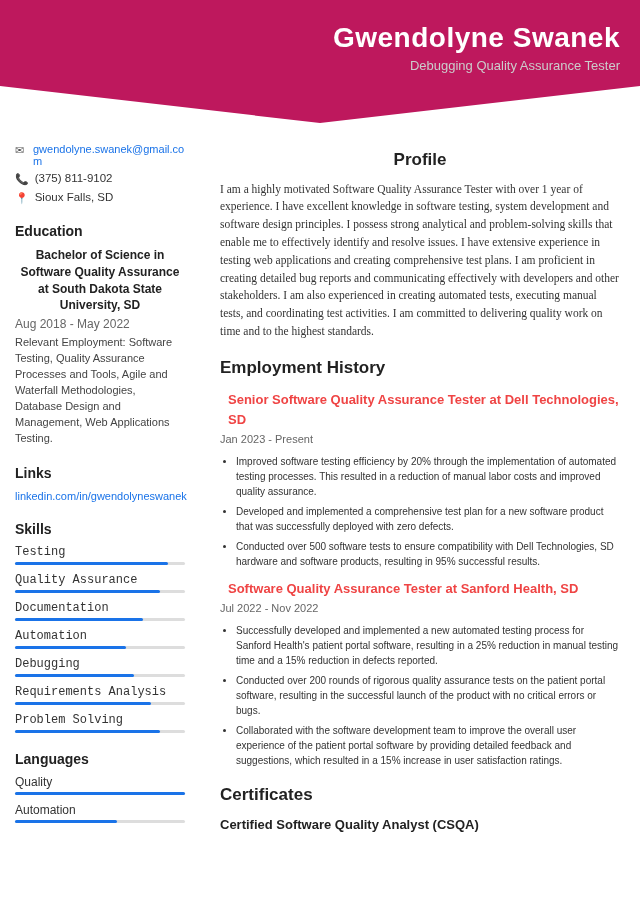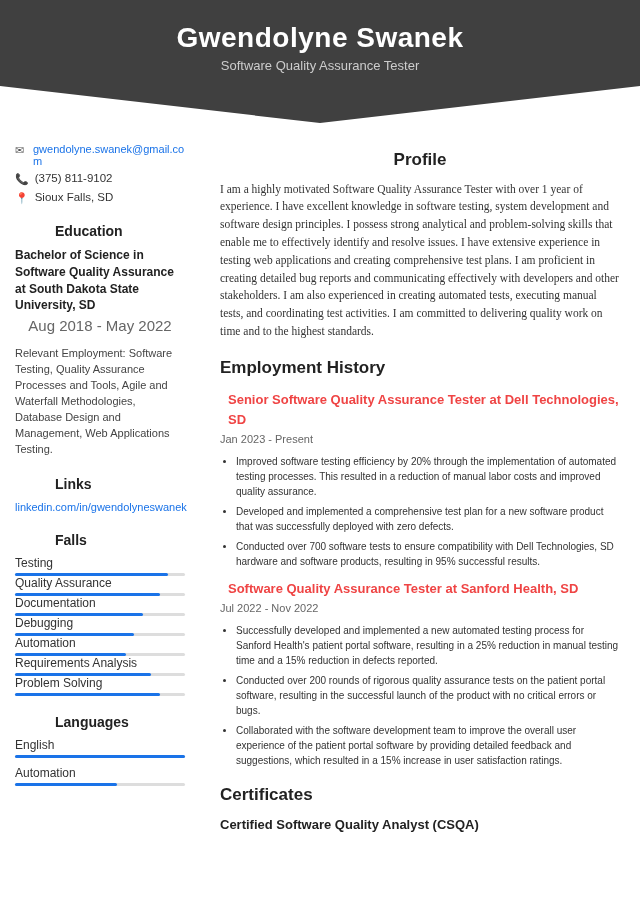--- a/index.html
+++ b/index.html
@@ -13,23 +13,23 @@
       align-items: flex-start;
     }
     .resume {
       width: 640px;
       background: white;
       display: flex;
       flex-direction: column;
       min-height: 905px;
     }
     .header {
-      background: #404040;
+      background: #be185d;
       color: white;
-      text-align: center;
+      text-align: right;
       padding: 22px 20px 18px;
       position: relative;
       clip-path: polygon(0 0, 100% 0, 100% 70%, 50% 100%, 0 70%);
       padding-bottom: 50px;
     }
     .header h1 {
       font-size: 28px;
       font-weight: 700;
       letter-spacing: 0.5px;
       margin-bottom: 4px;
@@ -59,21 +59,20 @@
     }
     .sidebar-section {
       margin-bottom: 18px;
     }
     .sidebar-section-title {
       font-size: 14px;
       font-weight: 700;
       color: #222;
       margin-bottom: 8px;
       margin-top: 4px;
-      margin-left: 40px;
     }
     .contact-item {
       display: flex;
       align-items: flex-start;
       gap: 6px;
       margin-bottom: 5px;
       color: #333;
       font-size: 11.5px;
     }
     .contact-icon {
@@ -87,38 +86,40 @@
       text-decoration: none;
       font-size: 11px;
       word-break: break-all;
     }
     .education-degree {
       font-size: 12px;
       font-weight: 700;
       color: #222;
       line-height: 1.4;
       margin-bottom: 3px;
+      text-align: center;
     }
     .education-date {
       color: #666;
-      font-size: 15px;
-      margin-bottom: 12px;
-      text-align: center;
+      font-size: 12px;
+      margin-bottom: 4px;
     }
     .education-coursework {
       color: #444;
       font-size: 11px;
       line-height: 1.45;
     }
     .link-item a {
       color: #1a73e8;
       text-decoration: none;
       font-size: 11px;
     }
     .skill-item {
+      margin-bottom: 8px;
+      font-family: Liberation Mono, monospace;
     }
     .skill-name {
       color: #333;
       font-size: 12px;
       margin-bottom: 3px;
     }
     .skill-bar-bg {
       height: 3px;
       background: #ddd;
       border-radius: 2px;
@@ -202,21 +203,21 @@
       margin-top: 8px;
       margin-bottom: 2px;
     }
   </style>
 </head>
 <body>
 
 <div class="resume">
   <div class="header">
     <h1>Gwendolyne Swanek</h1>
-    <div class="subtitle">Software Quality Assurance Tester</div>
+    <div class="subtitle">Debugging Quality Assurance Tester</div>
   </div>
 
   <div class="content">
 
     <div class="sidebar">
 
       <div class="sidebar-section">
         <div class="contact-item">
           <span class="contact-icon">✉</span>
           <a class="contact-link">gwendolyne.swanek@gmail.com</a>
@@ -242,50 +243,50 @@
       </div>
 
       <div class="sidebar-section">
         <div class="sidebar-section-title">Links</div>
         <div class="link-item">
           <a href="#">linkedin.com/in/gwendolyneswanek</a>
         </div>
       </div>
 
       <div class="sidebar-section">
-        <div class="sidebar-section-title">Falls</div>
+        <div class="sidebar-section-title">Skills</div>
         <div id="skills-container">
             <div class="skill-item">
       <div class="skill-name">Testing</div>
       <div class="skill-bar-bg">
         <div class="skill-bar-fill" style="width:90%"></div>
       </div>
     </div>
             <div class="skill-item">
       <div class="skill-name">Quality Assurance</div>
       <div class="skill-bar-bg">
         <div class="skill-bar-fill" style="width:85%"></div>
       </div>
     </div>
             <div class="skill-item">
       <div class="skill-name">Documentation</div>
       <div class="skill-bar-bg">
         <div class="skill-bar-fill" style="width:75%"></div>
       </div>
     </div>
             <div class="skill-item">
+      <div class="skill-name">Automation</div>
+      <div class="skill-bar-bg">
+        <div class="skill-bar-fill" style="width:65%"></div>
+      </div>
+    </div>
+            <div class="skill-item">
       <div class="skill-name">Debugging</div>
       <div class="skill-bar-bg">
         <div class="skill-bar-fill" style="width:70%"></div>
-      </div>
-    </div>
-            <div class="skill-item">
-      <div class="skill-name">Automation</div>
-      <div class="skill-bar-bg">
-        <div class="skill-bar-fill" style="width:65%"></div>
       </div>
     </div>
             <div class="skill-item">
       <div class="skill-name">Requirements Analysis</div>
       <div class="skill-bar-bg">
         <div class="skill-bar-fill" style="width:80%"></div>
       </div>
     </div>
             <div class="skill-item">
       <div class="skill-name">Problem Solving</div>
@@ -293,21 +294,21 @@
         <div class="skill-bar-fill" style="width:85%"></div>
       </div>
     </div>
           </div>
       </div>
 
       <div class="sidebar-section">
         <div class="sidebar-section-title">Languages</div>
         <div id="languages-container">
             <div class="language-item">
-      <div class="language-name">English</div>
+      <div class="language-name">Quality</div>
       <div class="language-bar-bg">
         <div class="language-bar-fill" style="width:100%"></div>
       </div>
     </div>
             <div class="language-item">
       <div class="language-name">Automation</div>
       <div class="language-bar-bg">
         <div class="language-bar-fill" style="width:60%"></div>
       </div>
     </div>
@@ -323,21 +324,21 @@
       <div class="profile-text">I am a highly motivated Software Quality Assurance Tester with over 1 year of experience. I have excellent knowledge in software testing, system development and software design principles. I possess strong analytical and problem-solving skills that enable me to effectively identify and resolve issues. I have extensive experience in testing web applications and creating comprehensive test plans. I am proficient in creating detailed bug reports and communicating effectively with developers and other stakeholders. I am also experienced in creating automated tests, executing manual tests, and coordinating test activities. I am committed to delivering quality work on time and to the highest standards.</div>
 
       <div class="section-title">Employment History</div>
       <div id="jobs-container">
           <div>
       <div class="job-title">Senior Software Quality Assurance Tester at Dell Technologies, SD</div>
       <div class="job-date">Jan 2023 - Present</div>
       <ul class="job-bullets">
               <li>Improved software testing efficiency by 20% through the implementation of automated testing processes. This resulted in a reduction of manual labor costs and improved quality assurance.</li>
               <li>Developed and implemented a comprehensive test plan for a new software product that was successfully deployed with zero defects.</li>
-              <li>Conducted over 700 software tests to ensure compatibility with Dell Technologies, SD hardware and software products, resulting in 95% successful results.</li>
+              <li>Conducted over 500 software tests to ensure compatibility with Dell Technologies, SD hardware and software products, resulting in 95% successful results.</li>
             </ul>
     </div>
           <div>
       <div class="job-title">Software Quality Assurance Tester at Sanford Health, SD</div>
       <div class="job-date">Jul 2022 - Nov 2022</div>
       <ul class="job-bullets">
               <li>Successfully developed and implemented a new automated testing process for Sanford Health's patient portal software, resulting in a 25% reduction in manual testing time and a 15% reduction in defects reported.</li>
               <li>Conducted over 200 rounds of rigorous quality assurance tests on the patient portal software, resulting in the successful launch of the product with no critical errors or bugs.</li>
               <li>Collaborated with the software development team to improve the overall user experience of the patient portal software by providing detailed feedback and suggestions, which resulted in a 15% increase in user satisfaction ratings.</li>
             </ul>

